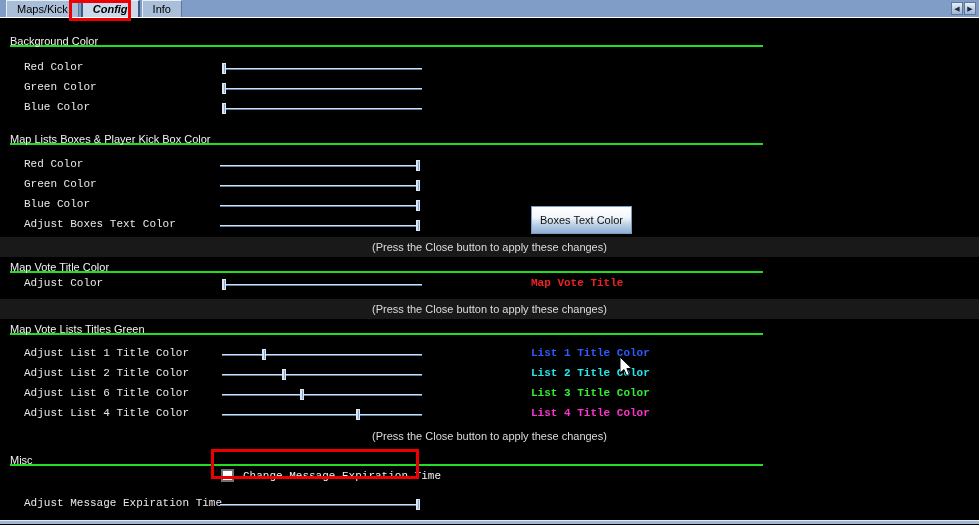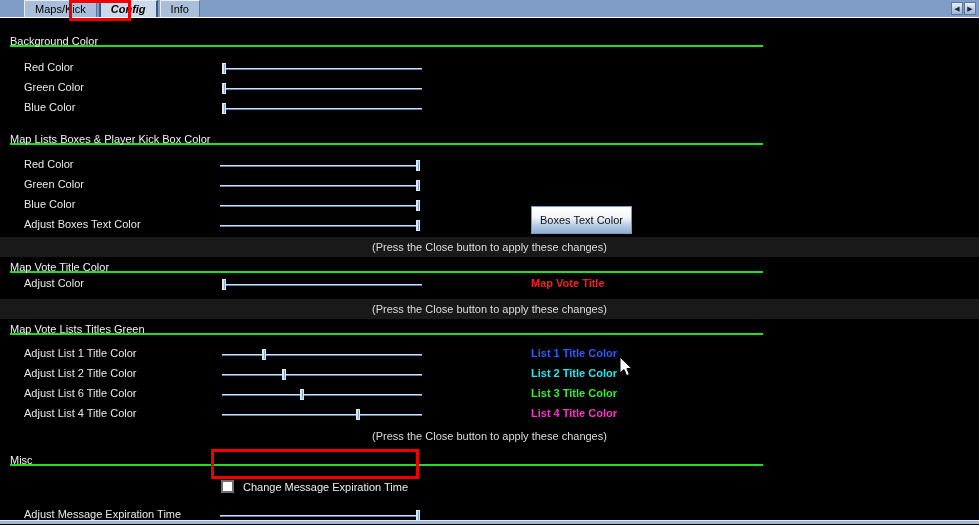--- a/index.html
+++ b/index.html
@@ -14,21 +14,21 @@
   }
 
   
   .tabbar {
     position: relative;
     height: 18px;
     background: #7f9dc6;
     border-bottom: 1px solid #ffffff;
     display: flex;
     align-items: flex-end;
-    padding-left: 24px;
+    padding-left: 6px;
     box-sizing: border-box;
   }
   .tab {
     position: relative;
     height: 17px;
     line-height: 16px;
     padding: 0 10px;
     font-size: 11px;
     color: #000;
     background: #a9bfd9;
@@ -97,20 +97,21 @@
     position: absolute;
     left: 10px; right: 216px;
     bottom: 1px;
     height: 2px;
     background: #22dd22;
   }
 
   .row {
     position: relative;
     height: 20px;
+    font-family: Liberation Mono, monospace;
   }
   .row-label {
     position: absolute;
     left: 24px;
     top: 3px;
     font-size: 11px;
     color: #e8e8e8;
     white-space: nowrap;
   }
 
@@ -361,21 +362,21 @@
 
   <div class="note" style="margin-top:2px; background:#000;">
     <span>(Press the Close button to apply these changes)</span>
   </div>
 
   <div class="section-header" style="margin-top:4px;">
     <span class="sh-label">Misc</span>
     <div class="sh-rule"></div>
   </div>
 
-  <div class="row" style="margin-top:11px;text-align:right;">
+  <div class="row" style="text-align:right;">
     <div class="checkbox" style="left:221px; top:2px;"></div>
     <span class="checkbox-label" style="left:243px; top:3px;">Change Message Expiration Time</span>
   </div>
 
   <div class="row" style="margin-top:7px;">
     <span class="row-label">Adjust Message Expiration Time</span>
     <div class="slider" style="left:220px; width:200px;">
       <div class="track"></div>
       <div class="knob" style="left:100%; margin-left:-4px;"></div>
     </div>

